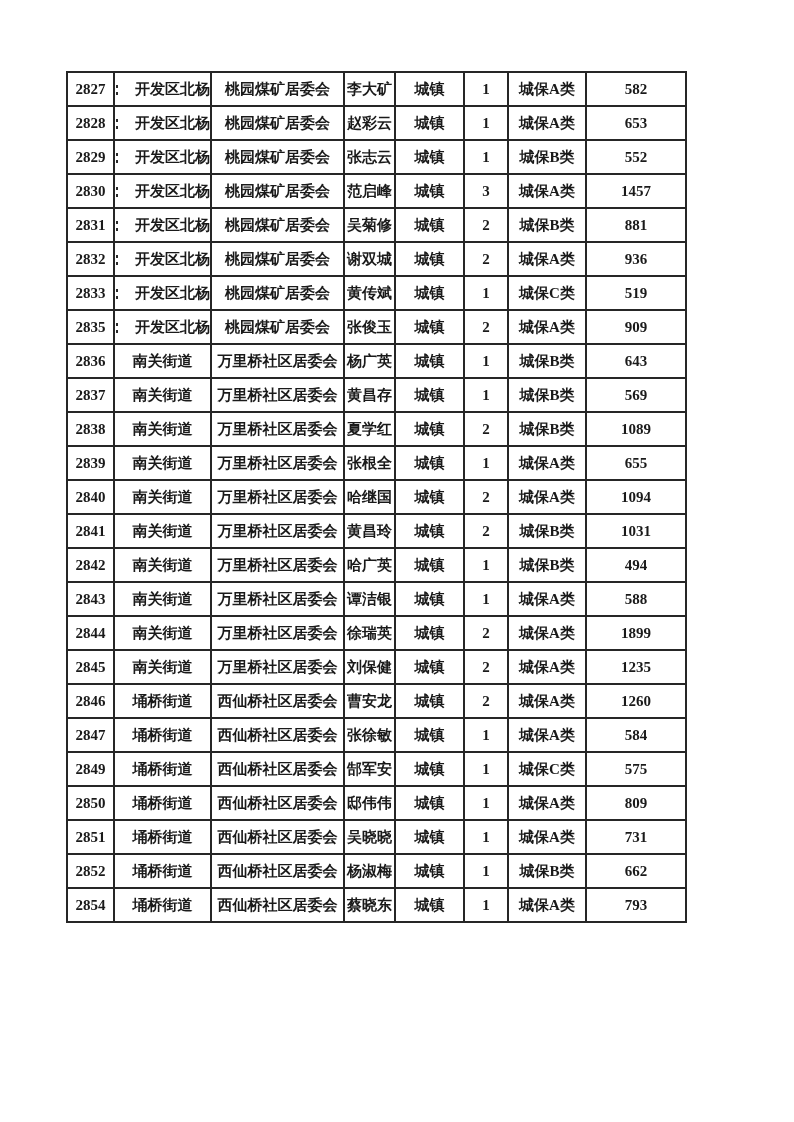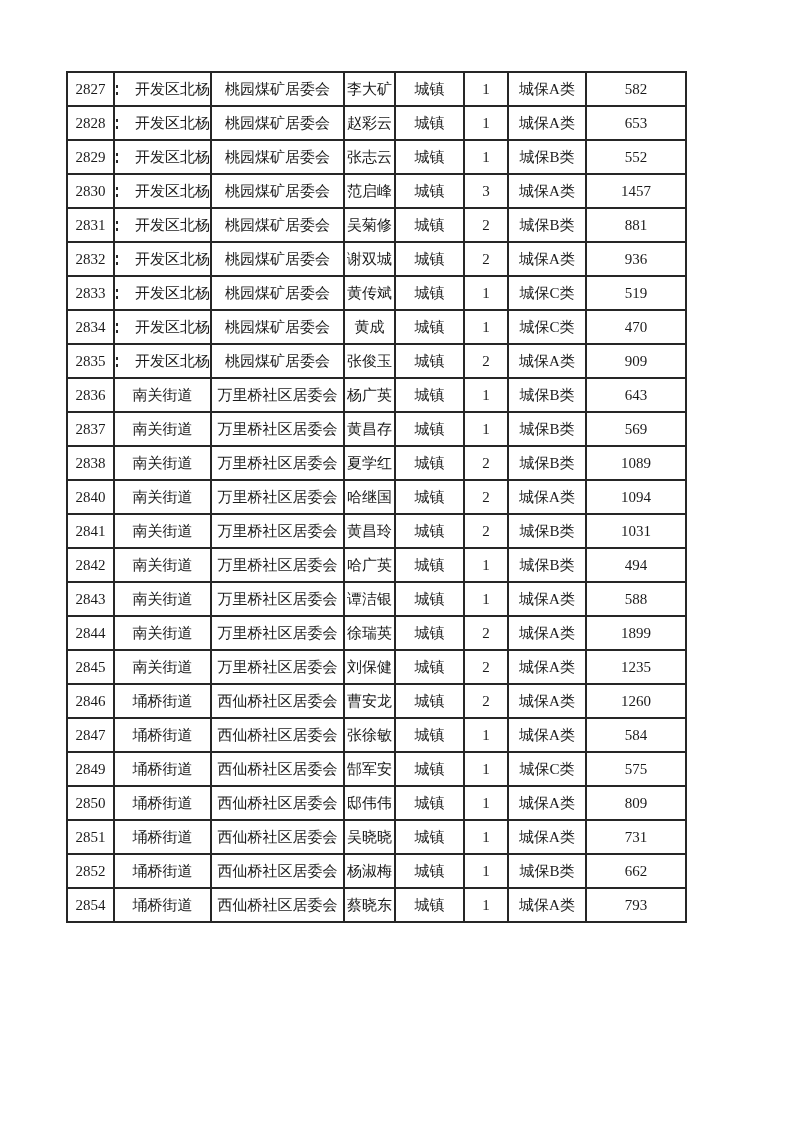--- a/index.html
+++ b/index.html
@@ -12,20 +12,21 @@
     width: 794px;
     height: 1122px;
     font-family: "Liberation Serif", "DejaVu Serif", serif;
     color: #1a1a1a;
     overflow: hidden;
   }
   .sheet {
     position: absolute;
     left: 66px;
     top: 71px;
+    font-weight: bold;
   }
   table {
     border-collapse: collapse;
     table-layout: fixed;
   }
   td {
     border: 2px solid #262626;
     height: 32px;
     padding: 0;
     text-align: center;
@@ -138,30 +139,20 @@
     <td>2833</td>
     <td class="clipped">开发区北杨</td>
     <td>桃园煤矿居委会</td>
     <td>黄传斌</td>
     <td>城镇</td>
     <td>1</td>
     <td>城保C类</td>
     <td>519</td>
   </tr>
         <tr>
-    <td>2834</td>
-    <td class="clipped">开发区北杨</td>
-    <td>桃园煤矿居委会</td>
-    <td>黄成</td>
-    <td>城镇</td>
-    <td>1</td>
-    <td>城保C类</td>
-    <td>470</td>
-  </tr>
-        <tr>
     <td>2835</td>
     <td class="clipped">开发区北杨</td>
     <td>桃园煤矿居委会</td>
     <td>张俊玉</td>
     <td>城镇</td>
     <td>2</td>
     <td>城保A类</td>
     <td>909</td>
   </tr>
         <tr>
@@ -186,20 +177,30 @@
   </tr>
         <tr>
     <td>2838</td>
     <td>南关街道</td>
     <td>万里桥社区居委会</td>
     <td>夏学红</td>
     <td>城镇</td>
     <td>2</td>
     <td>城保B类</td>
     <td>1089</td>
+  </tr>
+        <tr>
+    <td>2839</td>
+    <td>南关街道</td>
+    <td>万里桥社区居委会</td>
+    <td>张根全</td>
+    <td>城镇</td>
+    <td>1</td>
+    <td>城保A类</td>
+    <td>655</td>
   </tr>
         <tr>
     <td>2840</td>
     <td>南关街道</td>
     <td>万里桥社区居委会</td>
     <td>哈继国</td>
     <td>城镇</td>
     <td>2</td>
     <td>城保A类</td>
     <td>1094</td>

